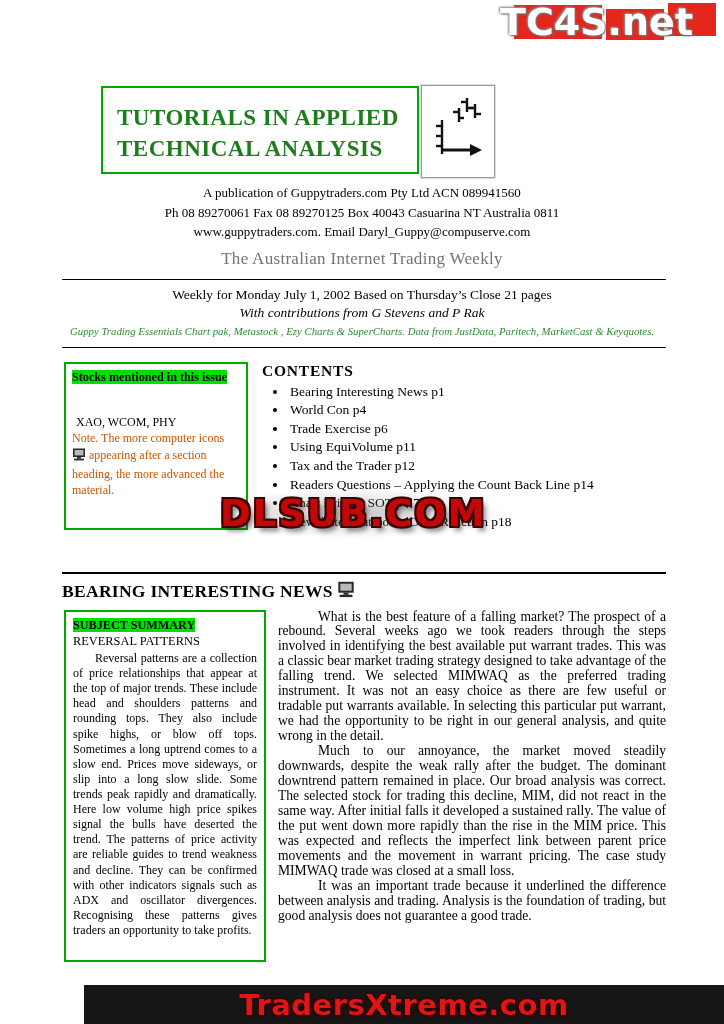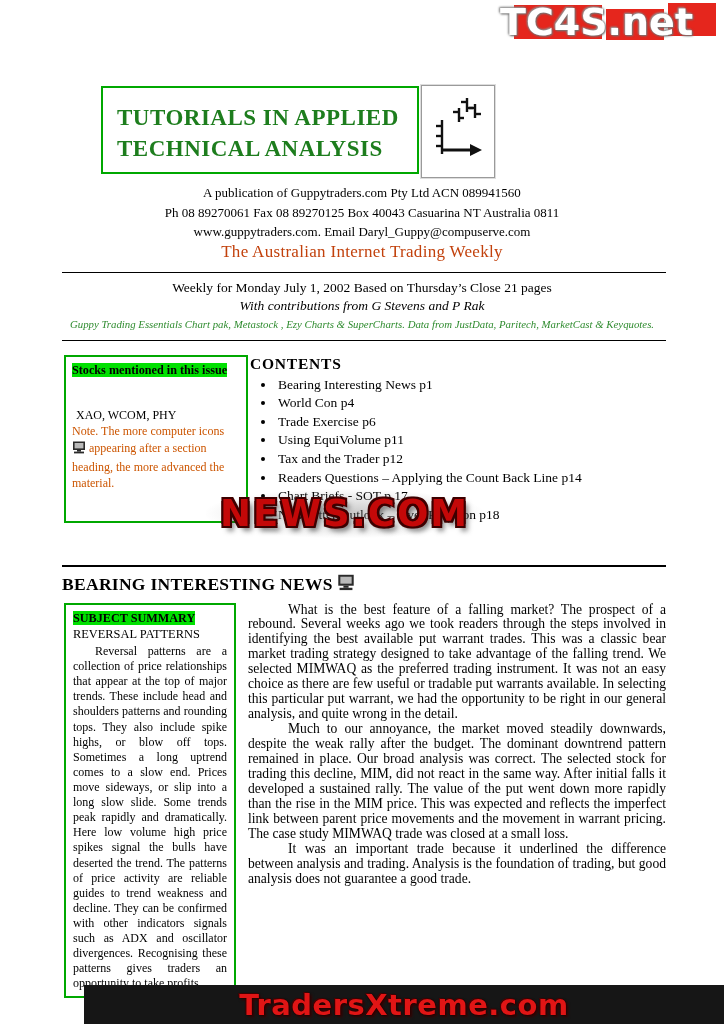--- a/index.html
+++ b/index.html
@@ -67,22 +67,23 @@
     box-shadow: 0 0 0 1px #ddd;
     display: flex;
     align-items: center;
     justify-content: center;
   }
 
   
   .pub-block { text-align: center; margin-top: 9px; font-size: 13px; line-height: 1.5; }
   .weekly-subtitle {
     text-align: center;
+    margin-top: 7px;
     font-size: 17px;
-    color: #c2410c;
+    color: #737373;
     letter-spacing: 0.3px;
   }
 
   hr.rule {
     border: 0;
     border-top: 1px solid #000;
     margin: 10px 58px 7px 62px;
   }
   hr.rule-thick {
     border: 0;
@@ -116,21 +117,21 @@
     flex-shrink: 0;
   }
   .hl-green {
     background: #00e000;
     font-weight: bold;
     font-size: 12.2px;
     line-height: 1.35;
   }
   .stocks-line { margin-top: 30px; padding-left: 4px; }
   .stocks-note { color: #cc5500; line-height: 1.4; }
-  .contents-col { flex: 1; }
+  .contents-col { margin-left: 12px; flex: 1; }
   .contents-heading {
     font-weight: bold;
     font-size: 15.5px;
     letter-spacing: 0.8px;
     margin: 0 0 3px 2px;
   }
   .contents-list {
     margin: 2px 0 0 0;
     padding-left: 28px;
     font-size: 13.5px;
@@ -165,21 +166,21 @@
     font-weight: bold;
     font-size: 17.5px;
     letter-spacing: 0.3px;
   }
   .article-row {
     display: flex;
     align-items: stretch;
     margin: 7px 58px 0 64px;
   }
   .summary-box {
-    width: 172px;
+    width: 202px;
     min-height: 352px;
     border: 2px solid #00a800;
     padding: 5px 7px;
     font-size: 12px;
     flex-shrink: 0;
   }
   .summary-subhead { font-size: 12.4px; margin: 1px 0 2px 0; }
   .summary-body {
     text-align: justify;
     text-indent: 22px;
@@ -313,21 +314,21 @@
         <li>Trade Exercise p6</li>
         <li>Using EquiVolume p11</li>
         <li>Tax and the Trader p12</li>
         <li>Readers Questions – Applying the Count Back Line p14</li>
         <li>Chart Briefs - SOT p 17</li>
         <li>Newsletter Outlook – Over Reaction  p18</li>
       </ul>
     </div>
   </div>
 
-  <div class="dlsub">NEWS.COM</div>
+  <div class="dlsub">DLSUB.COM</div>
 
   <hr class="rule-thick">
 
   <div class="article-heading">
     <span>BEARING INTERESTING NEWS</span>
     <span class="pc-icon">
       <svg width="18" height="17" viewBox="0 0 14 13">
         <rect x="1" y="0.5" width="12" height="8.5" fill="#2a2a2a"></rect>
         <rect x="2.6" y="2" width="8.8" height="5.4" fill="#b9b9b9"></rect>
         <rect x="5" y="9" width="4" height="1.6" fill="#2a2a2a"></rect>

